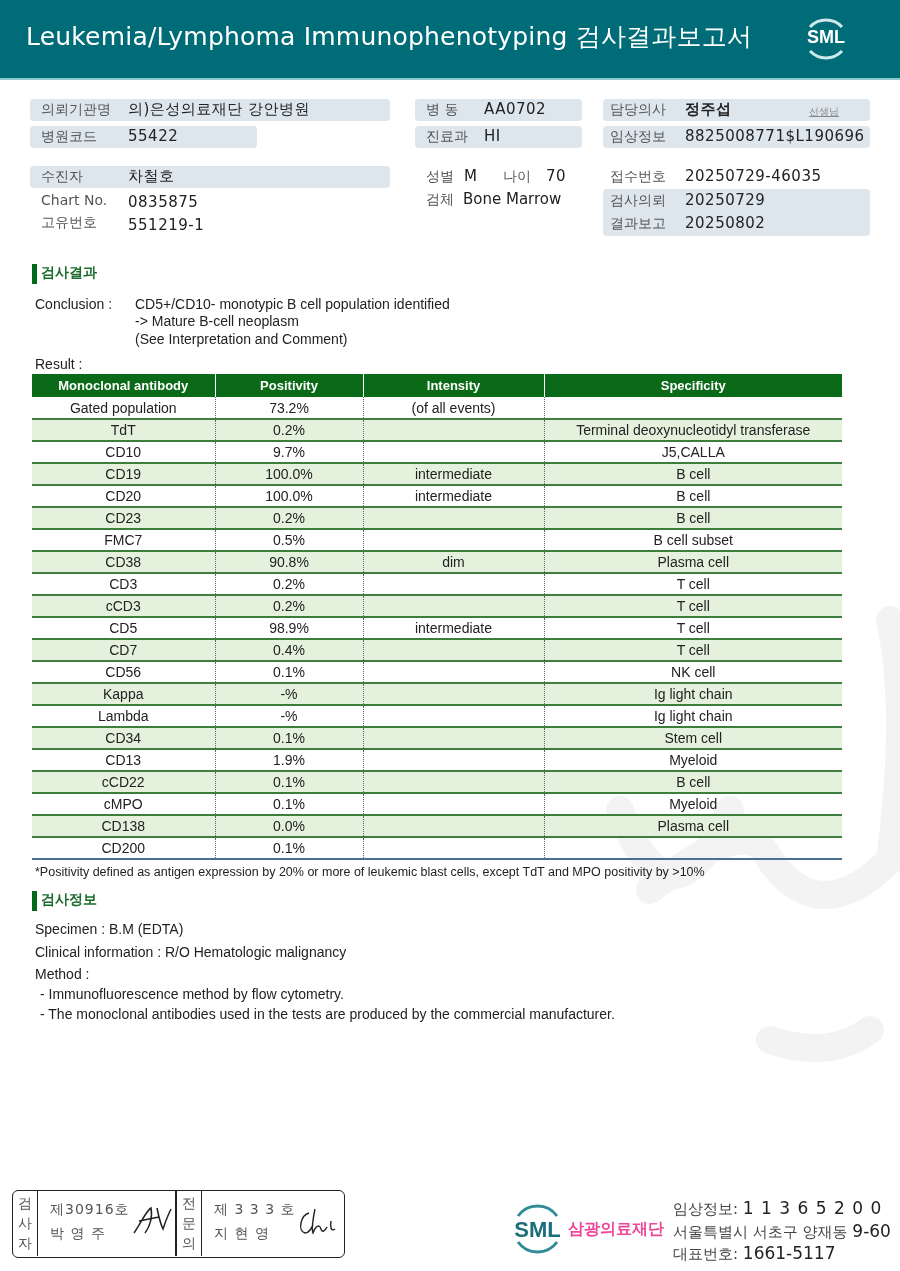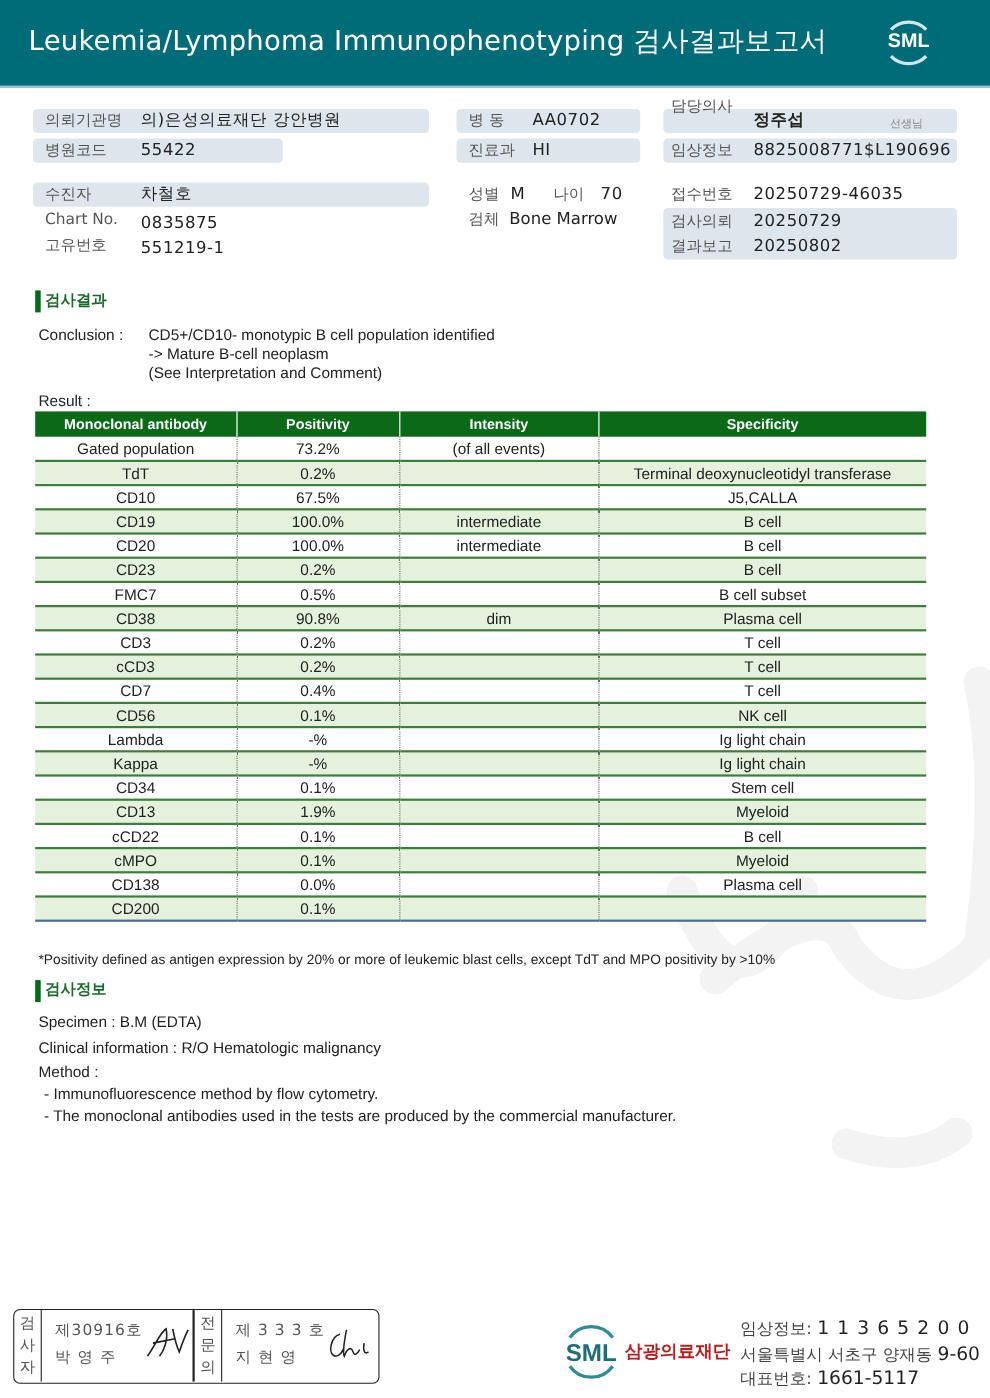--- a/index.html
+++ b/index.html
@@ -10,21 +10,21 @@
   .header { position: absolute; left: 0; top: 0; width: 900px; height: 78px; background: #006c78; }
   .header-title { position: absolute; left: 26px; top: 20px; color: #fff; font-size: 25px; letter-spacing: 0.2px; white-space: nowrap; font-family: "DejaVu Sans", sans-serif; }
   .header-logo { position: absolute; left: 800px; top: 13px; width: 52px; height: 52px; }
   .header-logo-text { position: absolute; left: 0; top: 14px; width: 52px; text-align: center; color: #fff; font-weight: bold; font-size: 18px; font-family: "Liberation Sans", sans-serif; }
   .header-line { position: absolute; left: 0; top: 78px; width: 900px; height: 2px; background: #8fc7cf; }
 
   
   .pill { position: absolute; height: 22px; background: #dde6ed; border-radius: 4px; }
   .lbl { position: absolute; font-size: 14px; color: #555; white-space: nowrap; font-family: "DejaVu Sans", sans-serif; }
   .val { position: absolute; font-size: 15px; color: #222; white-space: nowrap; font-family: "DejaVu Sans", sans-serif; letter-spacing: 0.5px; }
-  .small { font-size: 10px; color: #888; }
+  .small { font-size: 10px; color: #888; text-decoration: underline; }
 
   
   .sec { position: absolute; left: 32px; height: 20px; }
   .sec-bar { position: absolute; left: 0; top: 0; width: 5px; height: 20px; background: #006a1a; }
   .sec-title { position: absolute; left: 9px; top: 0; font-size: 14px; font-weight: bold; color: #1a6b2b; white-space: nowrap; text-align: right; }
 
   .txt { position: absolute; font-family: "Liberation Sans", sans-serif; font-size: 14px; color: #222; white-space: nowrap; }
   .b { font-weight: normal; }
 
   
@@ -40,21 +40,21 @@
   
   .wm { position: absolute; left: 470px; top: 560px; width: 430px; height: 520px; }
 
   
   .sig { position: absolute; left: 12px; top: 1190px; width: 333px; height: 68px; border: 1.5px solid #222; border-radius: 6px; }
   .sig-vcell { position: absolute; top: 0; height: 65px; border-right: 1.5px solid #222; font-size: 14px; color: #555; text-align: center; line-height: 20px; padding-top: 2px; }
   .sig-line { position: absolute; font-size: 14px; color: #555; white-space: nowrap; letter-spacing: 1px; }
 
   .foot-logo { position: absolute; left: 510px; top: 1200px; width: 55px; height: 56px; }
   .foot-logo-text { position: absolute; left: 0; top: 17px; width: 55px; text-align: center; color: #1c6e7a; font-weight: bold; font-size: 22px; font-family: "Liberation Sans", sans-serif; }
-  .foot-org { position: absolute; left: 568px; top: 1219px; color: #b91c1c; font-weight: bold; font-size: 16px; white-space: nowrap; }
+  .foot-org { position: absolute; left: 568px; top: 1219px; color: #ec4899; font-weight: bold; font-size: 16px; white-space: nowrap; }
   .foot-line { position: absolute; left: 673px; font-size: 15px; color: #444; white-space: nowrap; }
   .foot-num { font-size: 17px; color: #222; letter-spacing: 1px; }
 </style>
 </head>
 <body>
 
 <div class="header">
   <div class="header-title">Leukemia/Lymphoma  Immunophenotyping 검사결과보고서</div>
   <div class="header-logo">
     <svg width="52" height="52" viewBox="0 0 52 52">
@@ -101,21 +101,21 @@
 <div class="val" style="left:484px;top:127px;">HI</div>
 
 <div class="lbl" style="left:426px;top:168px;">성별</div>
 <div class="val" style="left:464px;top:167px;">M</div>
 <div class="lbl" style="left:503px;top:168px;">나이</div>
 <div class="val" style="left:546px;top:167px;">70</div>
 <div class="lbl" style="left:426px;top:191px;">검체</div>
 <div class="val" style="left:463px;top:190px;letter-spacing:0;">Bone Marrow</div>
 
 <div class="pill" style="left:603px;top:99px;width:267px;"></div>
-<div class="lbl" style="left:610px;top:88px;">담당의사</div>
+<div class="lbl" style="left:610px;top:101px;">담당의사</div>
 <div class="val" style="left:685px;top:100px;font-weight:bold;">정주섭</div>
 <div class="lbl small" style="left:809px;top:105px;">선생님</div>
 
 <div class="pill" style="left:603px;top:126px;width:267px;"></div>
 <div class="lbl" style="left:610px;top:128px;">임상정보</div>
 <div class="val" style="left:685px;top:127px;">8825008771$L190696</div>
 
 <div class="lbl" style="left:610px;top:168px;">접수번호</div>
 <div class="val" style="left:685px;top:167px;">20250729-46035</div>
 
@@ -160,21 +160,21 @@
         <td></td>
       </tr>
       <tr>
         <td>TdT</td>
         <td>0.2%</td>
         <td></td>
         <td>Terminal deoxynucleotidyl transferase</td>
       </tr>
       <tr>
         <td>CD10</td>
-        <td>67.5%</td>
+        <td>9.7%</td>
         <td></td>
         <td>J5,CALLA</td>
       </tr>
       <tr>
         <td>CD19</td>
         <td>100.0%</td>
         <td>intermediate</td>
         <td>B cell</td>
       </tr>
       <tr>
@@ -207,39 +207,45 @@
         <td></td>
         <td>T cell</td>
       </tr>
       <tr>
         <td>cCD3</td>
         <td>0.2%</td>
         <td></td>
         <td>T cell</td>
       </tr>
       <tr>
+        <td>CD5</td>
+        <td>98.9%</td>
+        <td>intermediate</td>
+        <td>T cell</td>
+      </tr>
+      <tr>
         <td>CD7</td>
         <td>0.4%</td>
         <td></td>
         <td>T cell</td>
       </tr>
       <tr>
         <td>CD56</td>
         <td>0.1%</td>
         <td></td>
         <td>NK cell</td>
       </tr>
       <tr>
+        <td>Kappa</td>
+        <td>-%</td>
+        <td></td>
+        <td>Ig light chain</td>
+      </tr>
+      <tr>
         <td>Lambda</td>
-        <td>-%</td>
-        <td></td>
-        <td>Ig light chain</td>
-      </tr>
-      <tr>
-        <td>Kappa</td>
         <td>-%</td>
         <td></td>
         <td>Ig light chain</td>
       </tr>
       <tr>
         <td>CD34</td>
         <td>0.1%</td>
         <td></td>
         <td>Stem cell</td>
       </tr>

